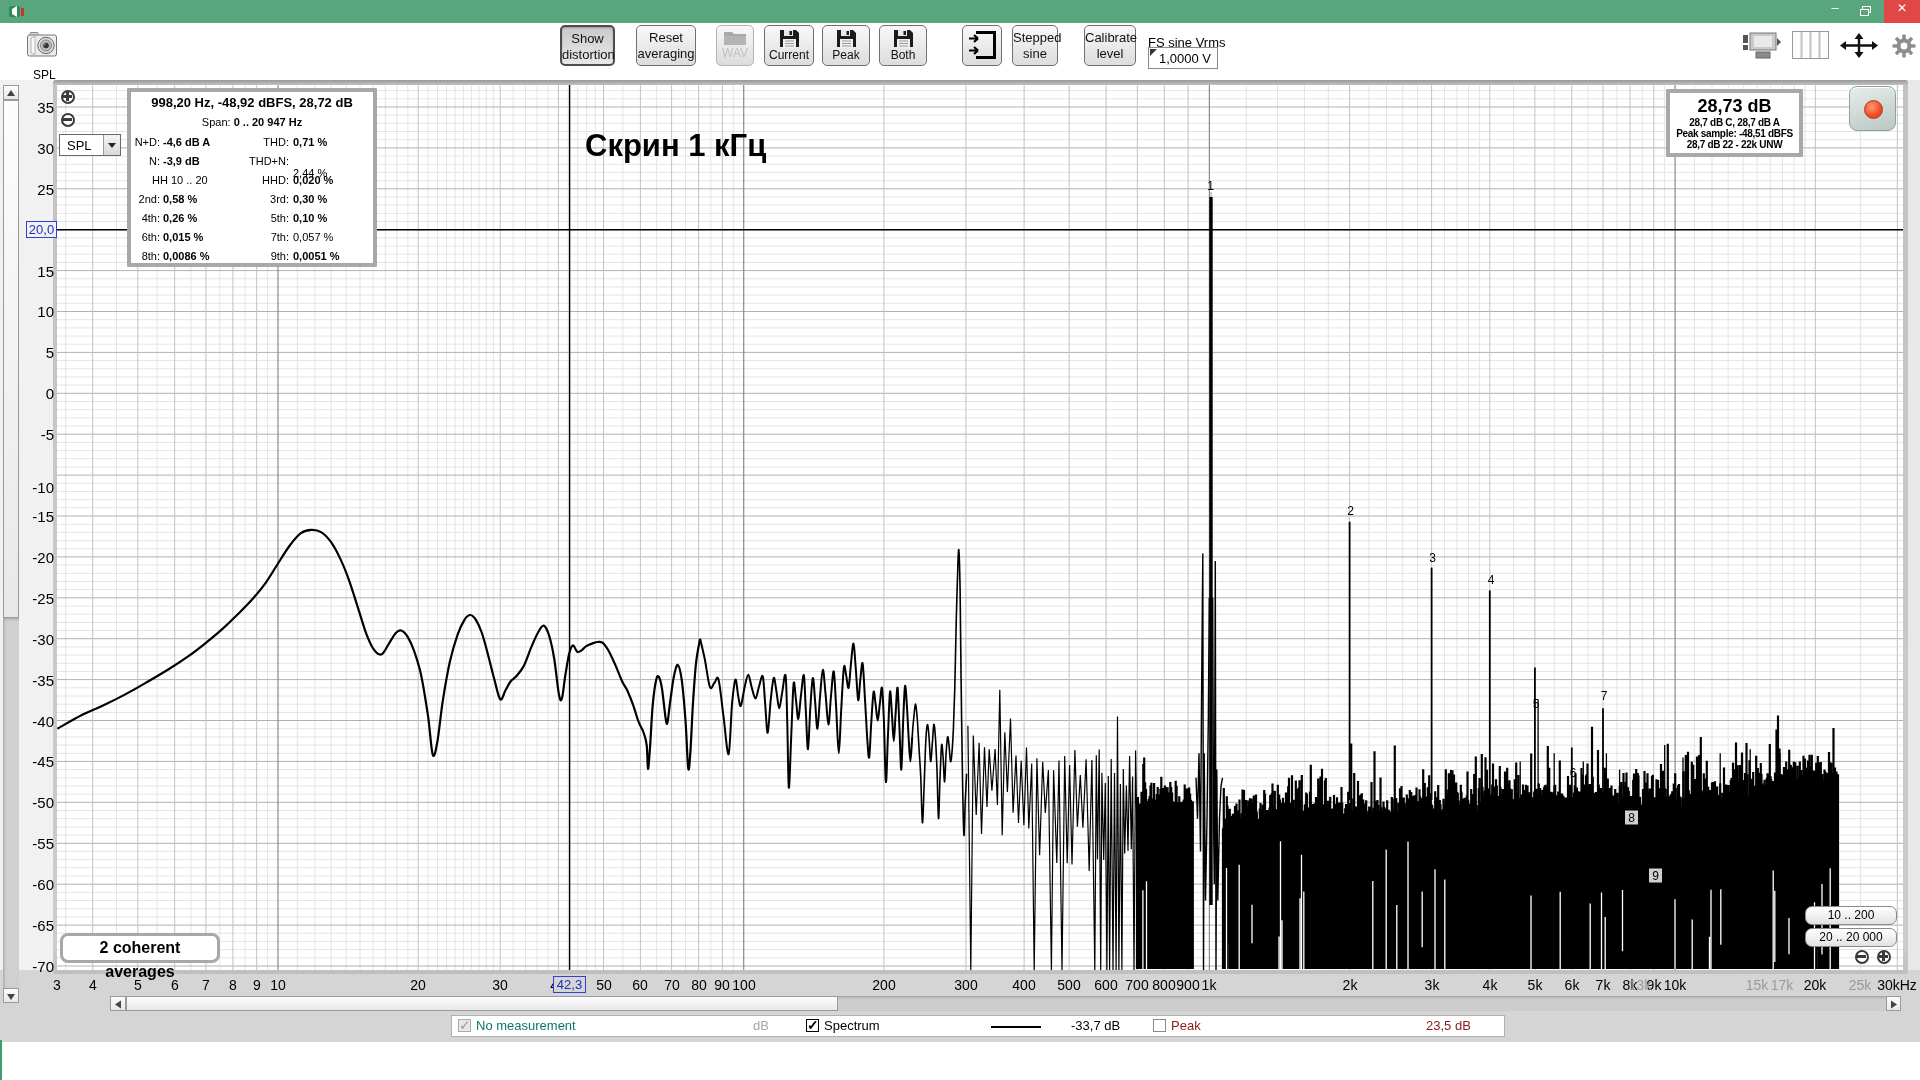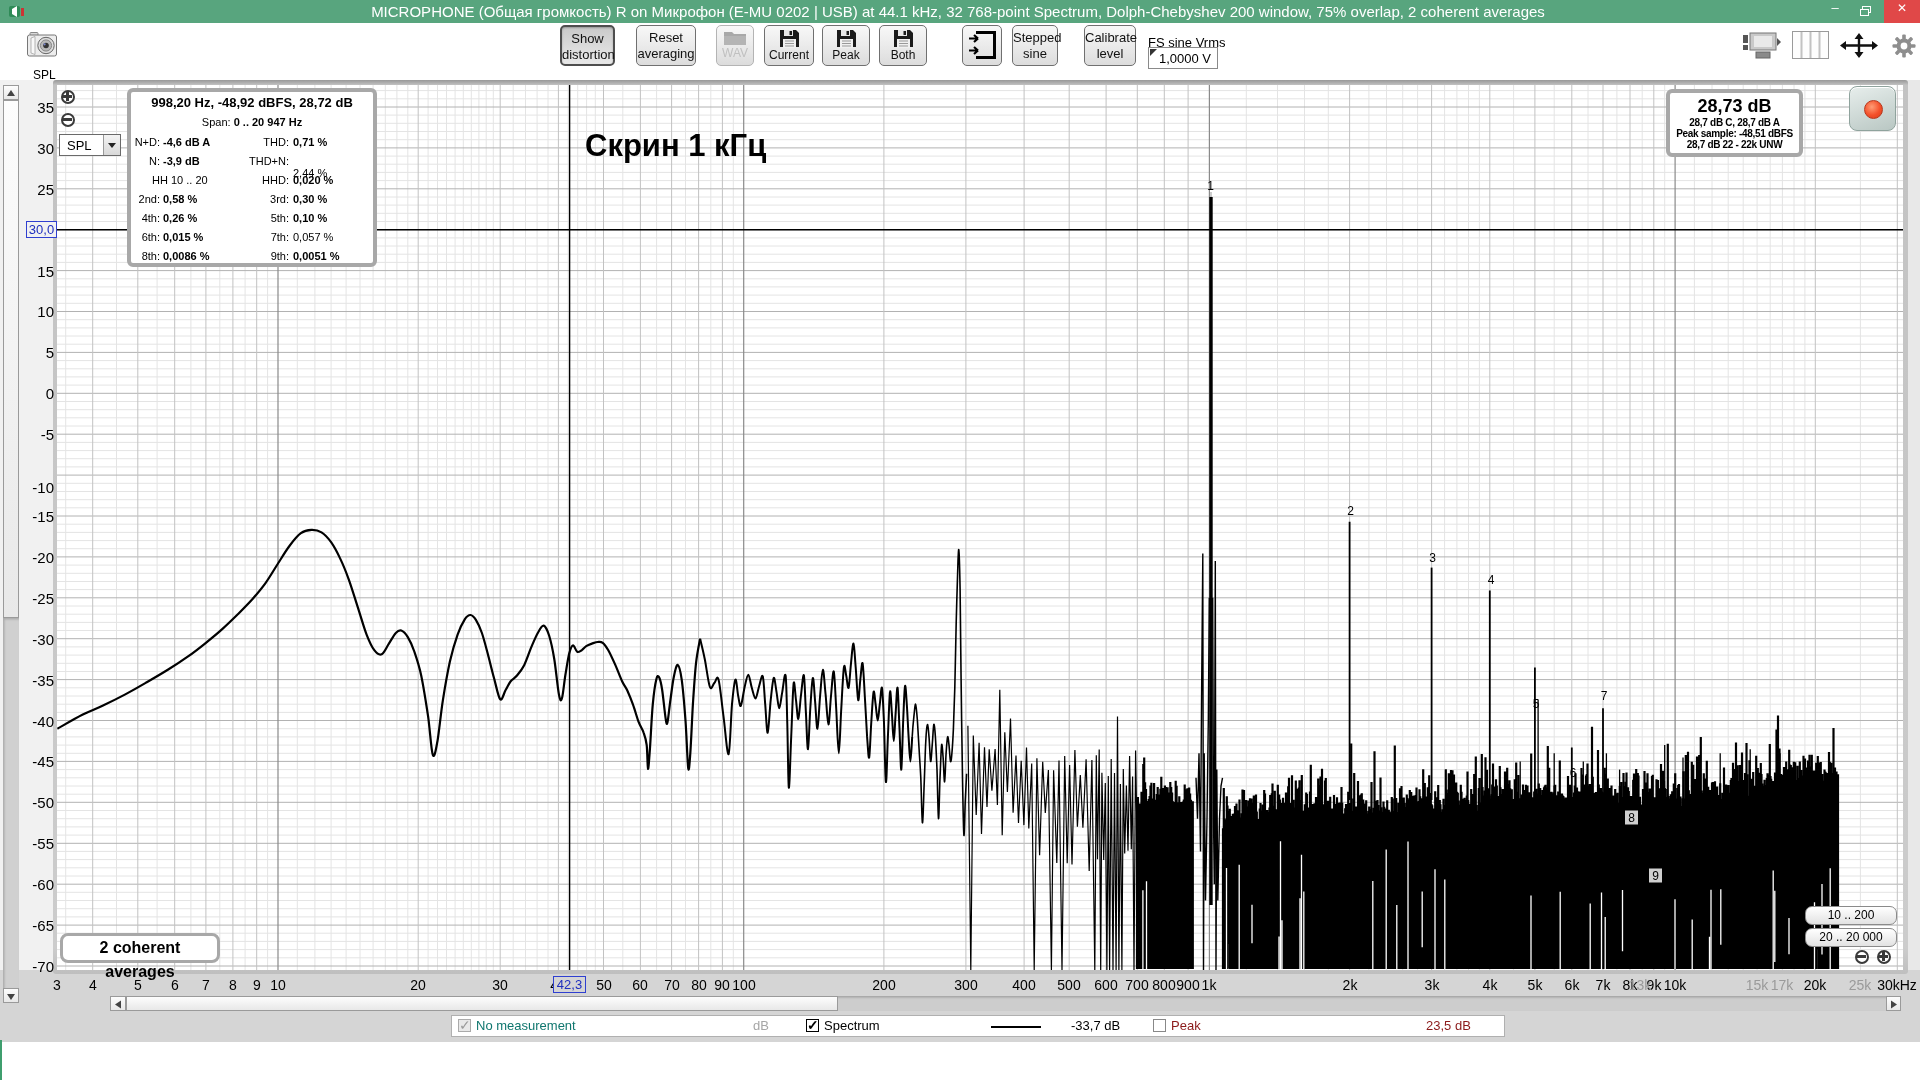--- a/index.html
+++ b/index.html
@@ -16,21 +16,21 @@
 .flop{display:block;margin:1px auto 0}
 #chartbg-left{position:absolute;left:0;top:80px;width:57px;height:890px;background:#f1f1f1}
 #chartbg-bottom{position:absolute;left:0;top:970px;width:1920px;height:72px;background:#d5d5d5}
 #chartbg-right{position:absolute;left:1903px;top:80px;width:17px;height:890px;background:#e8e8e8}
 #plotborder{position:absolute;left:53px;top:80px;width:1855px;height:894px;background:linear-gradient(#989898,#c2c2c2 5px,#cccccc 97%,#bfbfbf);border-radius:3px}
 .yl{position:absolute;right:1866px;width:34px;text-align:right;font-size:15px;color:#000}
 .ylbox{position:absolute;left:26px;top:221px;width:31px;height:17px;border:1px solid #2f3fd0;color:#1f2fbf;font-size:13px;text-align:center;line-height:15px;background:#f1f1f1}
 .xl{position:absolute;top:977px;transform:translateX(-50%);font-size:14px;color:#000;white-space:nowrap}
 .xl.gray{color:#9a9a9a}
 .xlbox{position:absolute;left:553px;top:976px;width:33px;height:17px;border:1px solid #2f3fd0;color:#1f2fbf;font-size:13px;text-align:center;line-height:15px;background:#d5d5d5}
-.infobox{position:absolute;background:#fff;border:4px solid #a8a8a8;border-radius:6px}
+.infobox{position:absolute;background:#fff;border:4px solid #a8a8a8;border-radius:1px}
 #measbox{left:127px;top:88px;width:250px;height:179px;font-size:11px}
 #dbbox{left:1666px;top:89px;width:137px;height:68px;text-align:center}
 #dbbox .big{font-size:18px;font-weight:bold;margin-top:3px}
 #dbbox .sm{font-size:10px;font-weight:bold;margin-top:0px;letter-spacing:-0.3px}
 #avgbox{left:60px;top:933px;width:160px;height:30px;font-weight:bold;font-size:16px;text-align:center;line-height:24px;border-width:3px;border-radius:8px}
 .rngbtn{position:absolute;left:1805px;width:92px;height:19px;border:1px solid #8a8a8a;border-radius:7px;background:linear-gradient(#ffffff,#e2e2e2);font-size:12px;text-align:center;line-height:17px}
 #recbtn{position:absolute;left:1849px;top:86px;width:47px;height:45px;border-radius:8px;background:linear-gradient(160deg,#e7eeec,#b9c7c3);border:1px solid #8fa39d;box-shadow:inset 0 1px 0 #fff}
 #recdot{position:absolute;left:14px;top:13px;width:19px;height:19px;border-radius:50%;background:radial-gradient(circle at 40% 35%,#ff9d76,#f4502a 55%,#d83c1a);border:1px solid #b8361b}
 .zoomc{position:absolute;width:14px;height:14px;border:2.5px solid #3a3a3a;border-radius:50%;background:#fff}
 .zoomc .h{position:absolute;left:0.4px;top:3.2px;width:8.2px;height:2.4px;background:#3a3a3a}
@@ -46,21 +46,20 @@
 .cb.gray{border-color:#aaa;background:#e8e8e8}
 .cb.gray:after{content:"\2713";position:absolute;left:0;top:-3px;font-size:14px;color:#999}
 .cb.red{border-color:#888}
 </style></head><body>
 <div id="titlebar">
     <svg id="appicon" viewBox="0 0 16 15">
       <rect x="0" y="2" width="11" height="11" rx="2" fill="#2e8b57"></rect>
       <path d="M3 5l5-3v11l-5-3z" fill="#fff"></path>
       <rect x="12" y="4" width="3" height="8" fill="#cc3333"></rect>
     </svg>
-    <div id="titletext">MICROPHONE (Общая громкость) R on Микрофон (E-MU 0202 | USB) at 44.1 kHz, 32 768-point Spectrum, Dolph-Chebyshev 200 window, 75% overlap, 2 coherent averages</div>
 <div class="capbtn" style="left:1820px;width:30px">–</div>
 <div class="capbtn" style="left:1850px;width:30px"><svg width="11" height="10" viewBox="0 0 11 10" style="margin-top:6px">
         <rect x="2.5" y="0.5" width="8" height="6" fill="none" stroke="#fff"></rect>
         <rect x="0.5" y="3.5" width="8" height="6" fill="#58a57e" stroke="#fff"></rect>
       </svg></div>
 <div class="capbtn" id="closebtn" style="font-size:12px;padding-top:1px">✕</div>
 </div>
 <div id="toolbar">
 <svg style="position:absolute;left:27px;top:9px" width="30" height="25" viewBox="0 0 30 25">
       <rect x="3" y="0.5" width="8" height="3" rx="1" fill="#d8d8d8" stroke="#888"></rect>
@@ -215,21 +214,21 @@
 <div class="yl" style="top:508px">-15</div>
 <div class="yl" style="top:479px">-10</div>
 <div class="yl" style="top:426px">-5</div>
 <div class="yl" style="top:385px">0</div>
 <div class="yl" style="top:344px">5</div>
 <div class="yl" style="top:303px">10</div>
 <div class="yl" style="top:263px">15</div>
 <div class="yl" style="top:181px">25</div>
 <div class="yl" style="top:140px">30</div>
 <div class="yl" style="top:99px">35</div>
-<div class="ylbox">30,0</div>
+<div class="ylbox">20,0</div>
 <div class="xl" style="left:57px">3</div>
 <div class="xl" style="left:93px">4</div>
 <div class="xl" style="left:138px">5</div>
 <div class="xl" style="left:175px">6</div>
 <div class="xl" style="left:206px">7</div>
 <div class="xl" style="left:233px">8</div>
 <div class="xl" style="left:257px">9</div>
 <div class="xl" style="left:278px">10</div>
 <div class="xl" style="left:418px">20</div>
 <div class="xl" style="left:500px">30</div>

